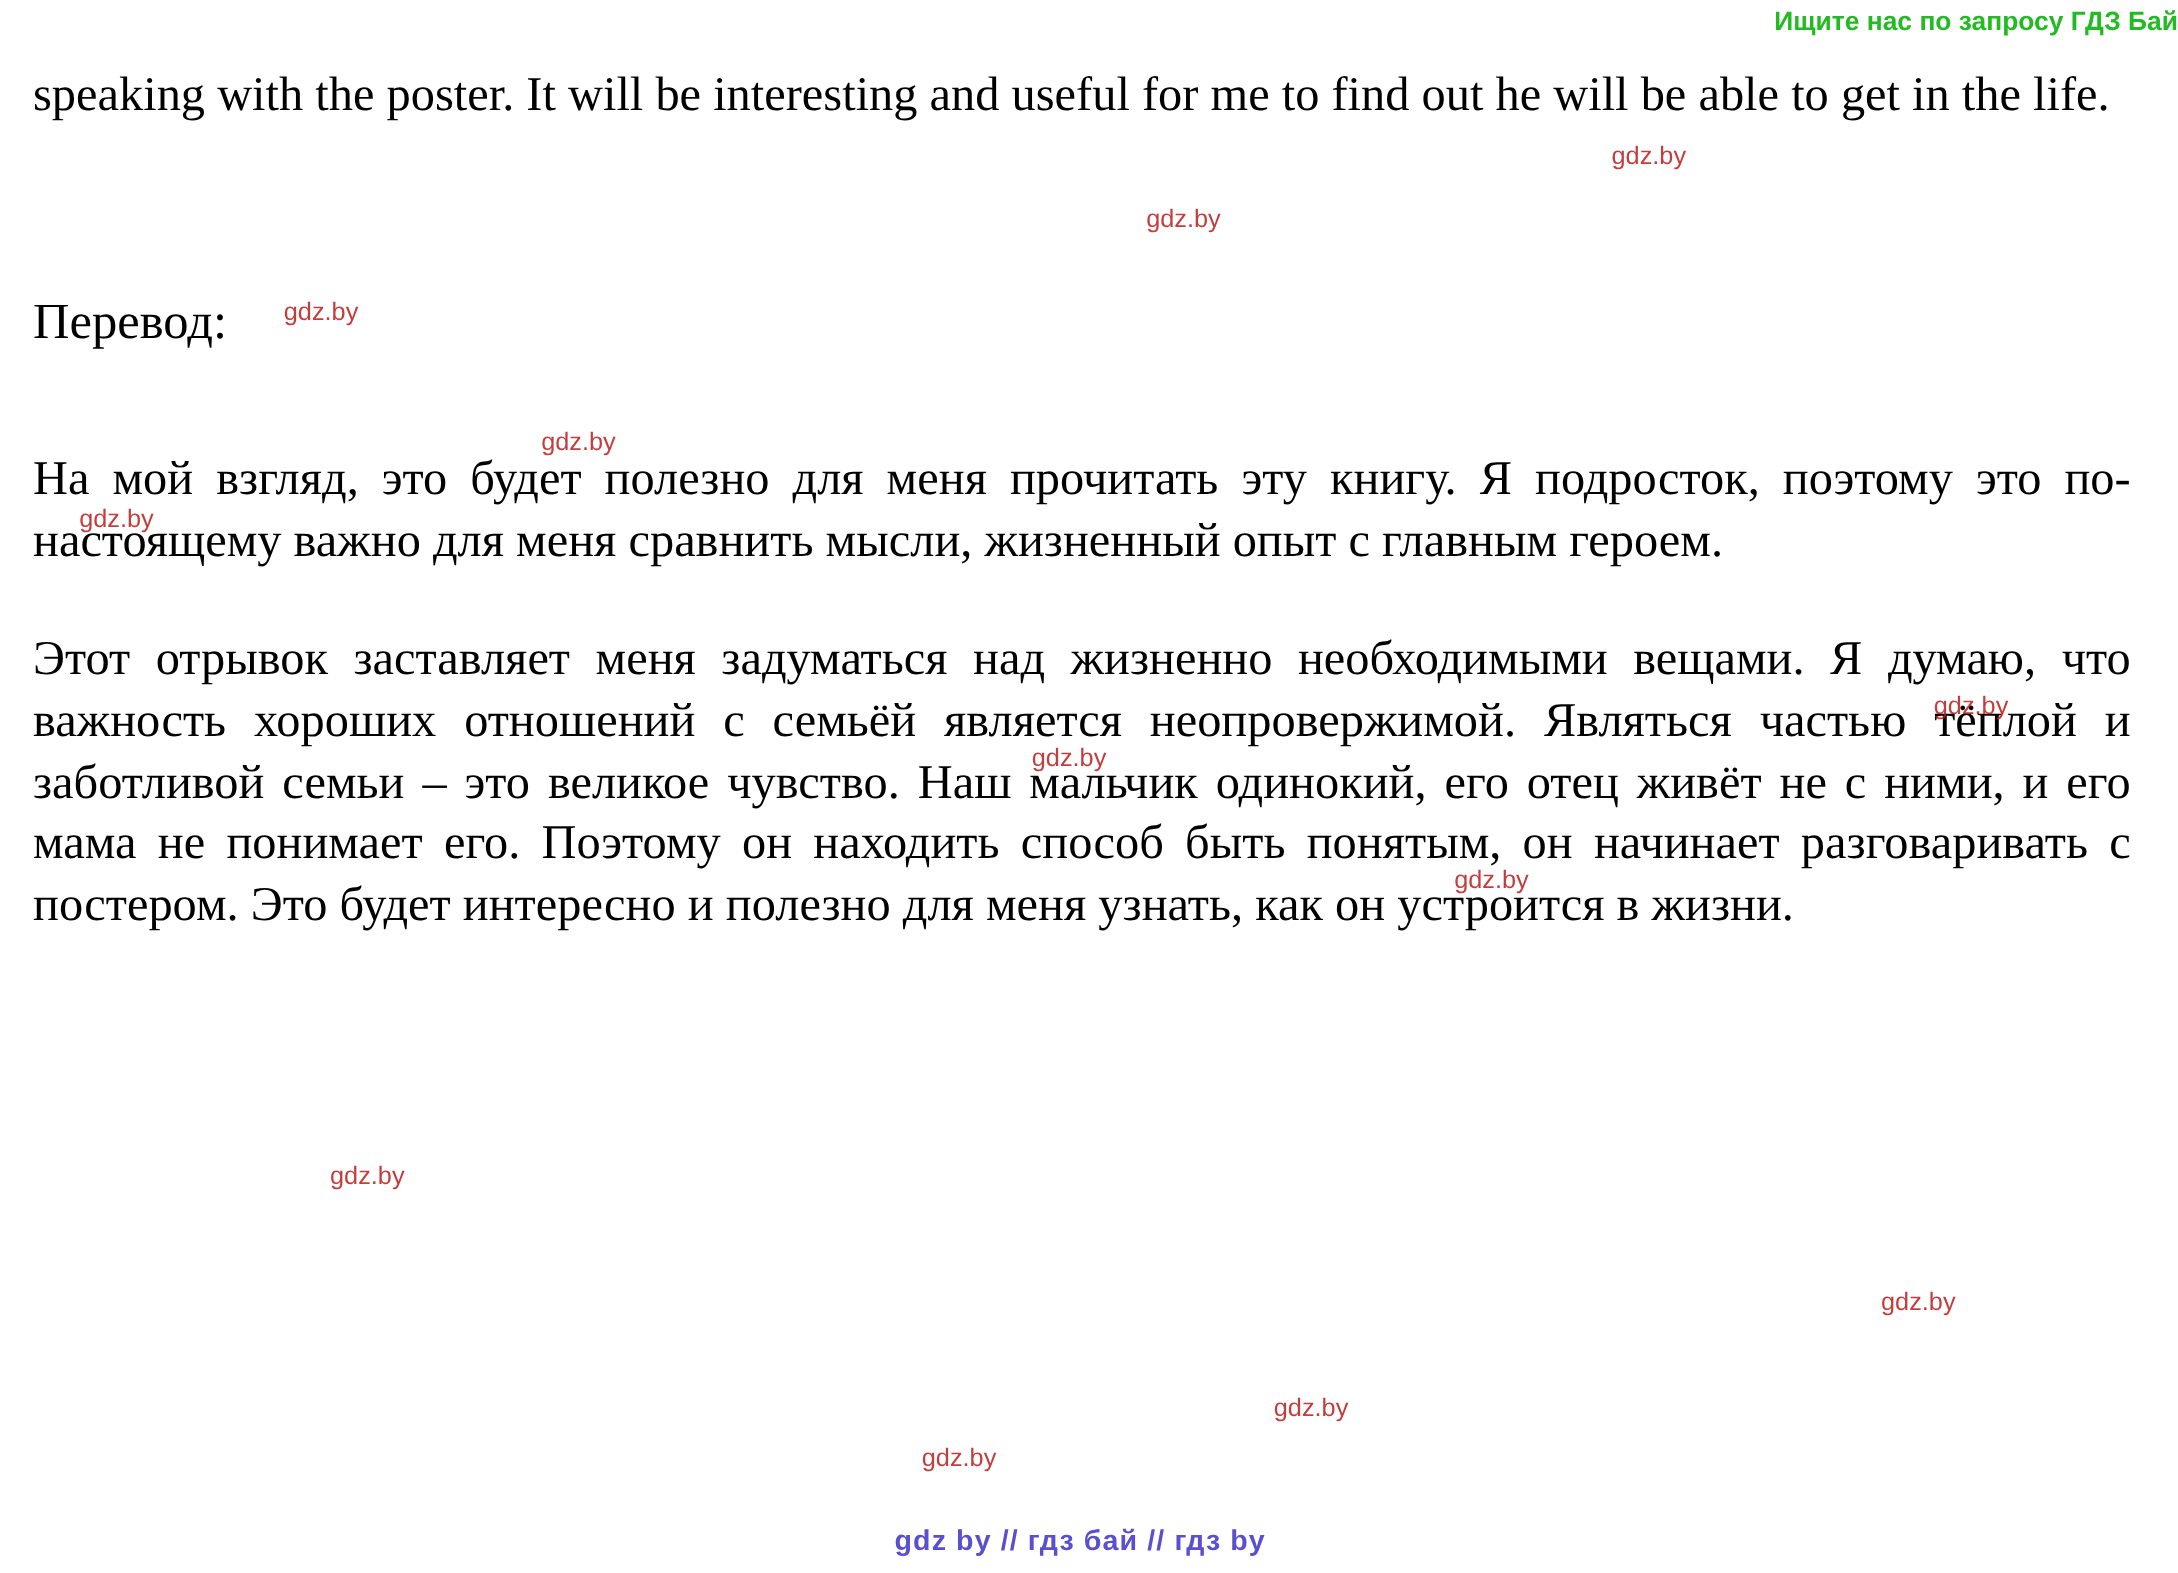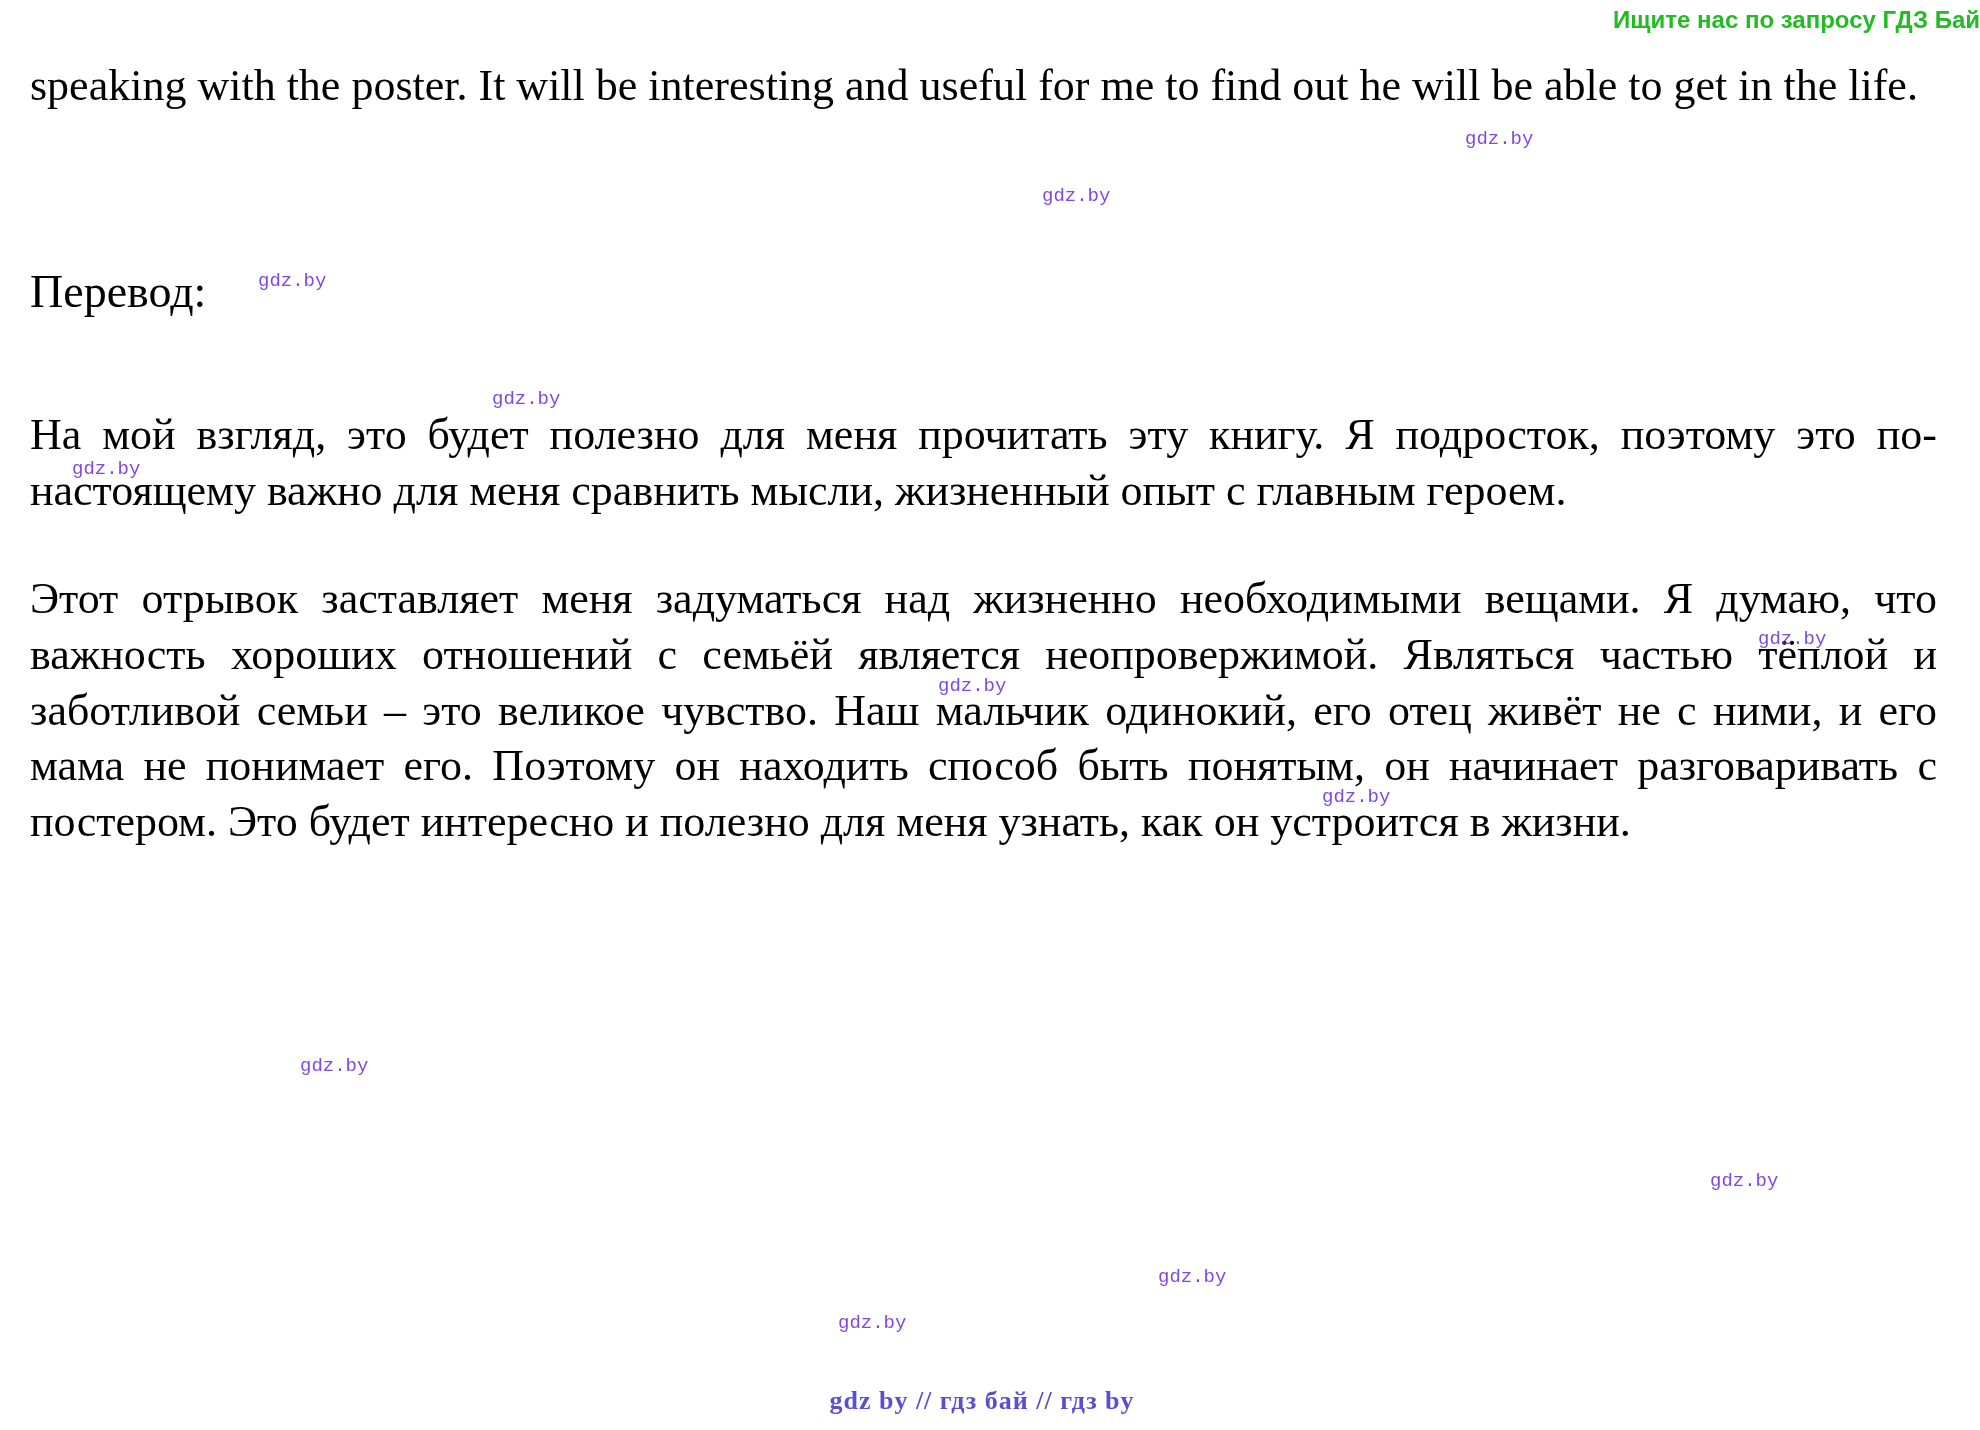--- a/index.html
+++ b/index.html
@@ -56,35 +56,35 @@
     margin: 0;
     line-height: 1.2;
   }
 
   .block-gap-1 { height: 150px; }
   .block-gap-2 { height: 88px; }
   .block-gap-3 { height: 26px; }
 
   .wm {
     position: absolute;
-    font-family: Liberation Mono, monospace;
-    font-size: 19px;
-    color: #6d28d9;
+    font-family: Liberation Sans, sans-serif;
+    font-size: 23px;
+    color: #b91c1c;
     opacity: 0.85;
     white-space: nowrap;
     pointer-events: none;
   }
 
   .bottom-bar {
     position: absolute;
     left: 0;
     bottom: 14px;
     width: 1964px;
     text-align: center;
-    font-family: Liberation Serif, serif;
+    font-family: Liberation Sans, sans-serif;
     font-weight: bold;
     font-size: 26px;
     color: #5a4fcf;
     letter-spacing: 1px;
   }
 </style>
 </head>
 <body>
 
 <div class="page">

